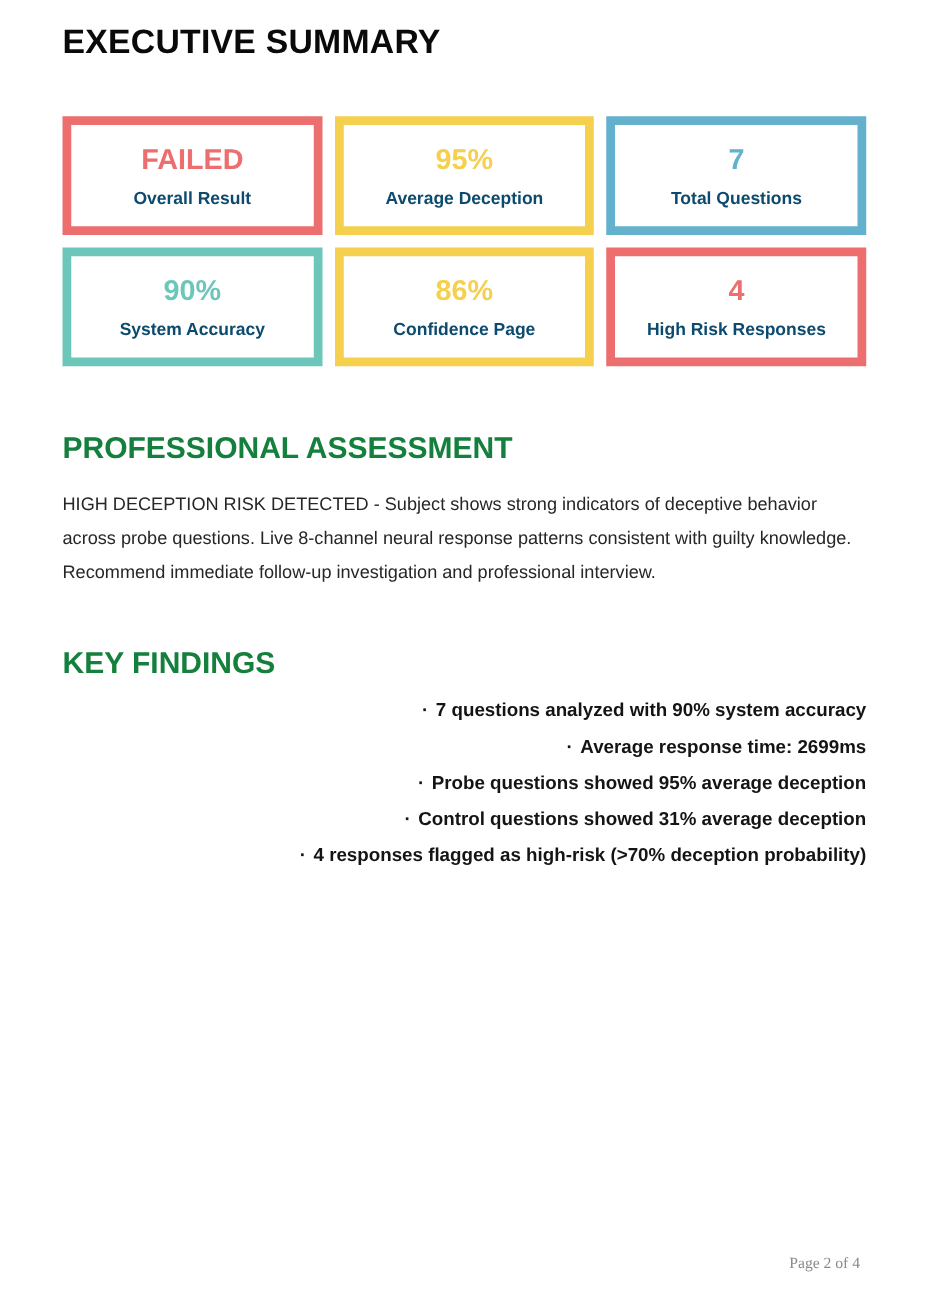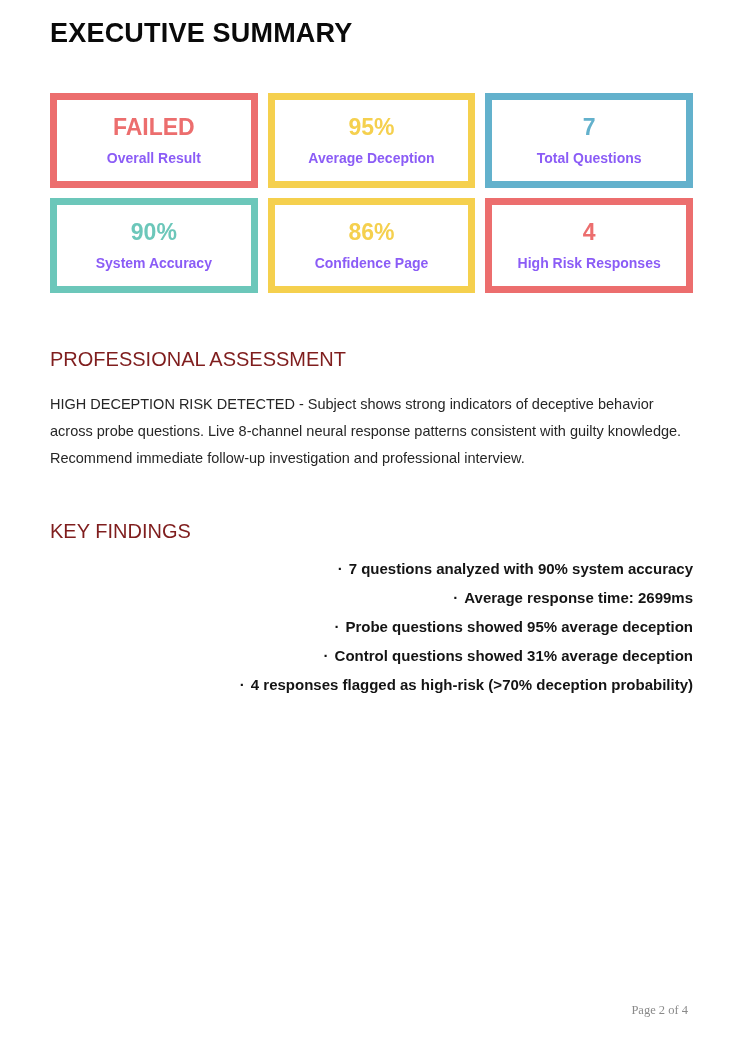--- a/index.html
+++ b/index.html
@@ -41,27 +41,27 @@
     gap: 12px;
   }
   .card-value {
     font-size: 23px;
     font-weight: bold;
     line-height: 1;
   }
   .card-label {
     font-size: 14px;
     font-weight: bold;
-    color: #8b5cf6;
+    color: #0c4a6e;
     line-height: 1;
   }
   .section-heading {
-    font-size: 20px;
-    font-weight: normal;
-    color: #7f1d1d;
+    font-size: 24px;
+    font-weight: bold;
+    color: #15803d;
     line-height: 22px;
   }
   .assessment-heading { margin-top: 55px; }
   .assessment-body {
     margin-top: 21px;
     font-size: 14.5px;
     line-height: 27px;
     color: #262626;
     max-width: 650px;
   }

